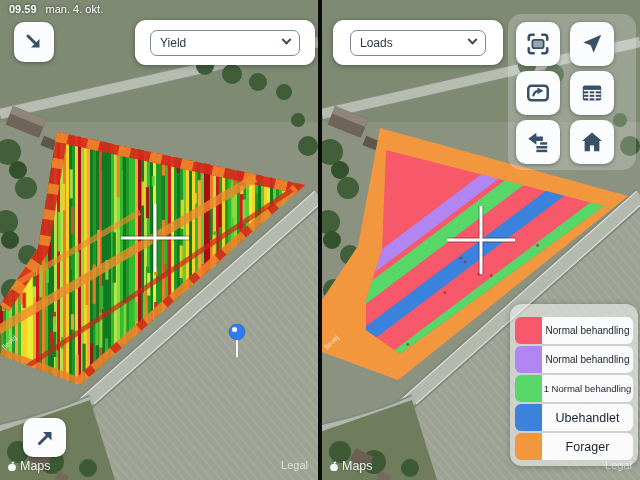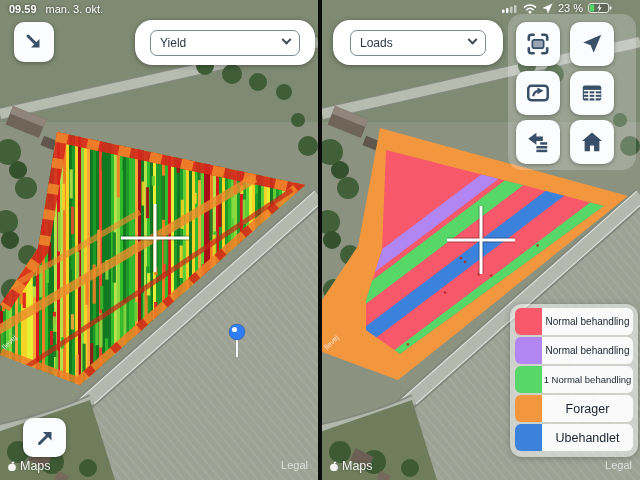--- a/index.html
+++ b/index.html
@@ -18,36 +18,36 @@
   .status-time{font-weight:700;}
   .status-right{position:absolute;right:27px;top:2px;display:flex;align-items:center;gap:5px;
                 font-size:11px;color:#fff;text-shadow:0 0 3px rgba(0,0,0,.55);z-index:30;}
 
   
   .btn-white{position:absolute;background:#fbfcfd;border:none;border-radius:10px;padding:0;
              box-shadow:0 1px 4px rgba(0,0,0,.35);display:flex;align-items:center;justify-content:center;
              z-index:20;cursor:pointer;}
 
   
-  .dd-card{position:absolute;background:#fff;border-radius:17px;box-shadow:0 1px 5px rgba(0,0,0,.35);
+  .dd-card{position:absolute;background:#fff;border-radius:11px;box-shadow:0 1px 5px rgba(0,0,0,.35);
            display:flex;align-items:center;justify-content:center;z-index:20;}
   .dd-select{height:26px;border:1.5px solid #7e8894;border-radius:7px;display:flex;align-items:center;
              justify-content:space-between;padding:0 9px;font-size:12px;color:#2a3846;width:150px;cursor:pointer;}
   .chev{width:7px;height:7px;border-right:2px solid #3c4a59;border-bottom:2px solid #3c4a59;
         transform:rotate(45deg) translate(-2px,-2px);}
 
   
   .toolbar{position:absolute;left:186px;top:14px;width:128px;height:156px;background:rgba(255,255,255,.22);
            border-radius:14px;display:grid;grid-template-columns:44px 44px;grid-auto-rows:44px;
            gap:5px 10px;padding:8px 0 0 8px;z-index:20;}
   .tool-btn{background:#fbfcfd;border:none;border-radius:10px;padding:0;display:flex;align-items:center;
             justify-content:center;box-shadow:0 1px 4px rgba(0,0,0,.35);cursor:pointer;}
 
   
-  .legend{position:absolute;left:188px;top:304px;width:128px;padding:4px 5px 4px 5px;
+  .legend{position:absolute;left:188px;top:304px;width:128px;padding:13px 5px 4px 5px;
           background:rgba(246,246,246,.55);border-radius:12px;box-shadow:0 1px 6px rgba(0,0,0,.25);z-index:20;}
   .legend-row{display:flex;height:27px;margin-bottom:2px;border-radius:6px;overflow:hidden;}
   .legend-swatch{width:27px;}
   .legend-label{flex:1;background:rgba(252,252,252,.95);display:flex;align-items:center;justify-content:center;
                 font-size:10px;color:#1a2330;white-space:nowrap;}
   .legend-row:nth-child(3) .legend-label{font-size:9.5px;}
   .legend-row:nth-child(4) .legend-label,
   .legend-row:nth-child(5) .legend-label{font-size:12.5px;}
 
   
@@ -562,60 +562,37 @@
       </div>
       <div class="legend-row">
         <div class="legend-swatch" style="background: rgb(177, 133, 242);"></div>
         <div class="legend-label">Normal behandling</div>
       </div>
       <div class="legend-row">
         <div class="legend-swatch" style="background: rgb(87, 215, 104);"></div>
         <div class="legend-label">1 Normal behandling</div>
       </div>
       <div class="legend-row">
+        <div class="legend-swatch" style="background: rgb(59, 130, 220);"></div>
+        <div class="legend-label">Ubehandlet</div>
+      </div>
+      <div class="legend-row">
         <div class="legend-swatch" style="background: rgb(243, 151, 63);"></div>
         <div class="legend-label">Forager</div>
-      </div>
-      <div class="legend-row">
-        <div class="legend-swatch" style="background: rgb(59, 130, 220);"></div>
-        <div class="legend-label">Ubehandlet</div>
       </div>
     </div>
 
     <div class="maps-attrib">
       <svg width="10" height="12" viewBox="0 0 10 12">
         <ellipse cx="5" cy="7.4" rx="3.9" ry="3.7" fill="#fff" opacity=".92"></ellipse>
         <ellipse cx="6" cy="2.6" rx="1.5" ry="0.9" fill="#fff" opacity=".92" transform="rotate(-30 6 2.6)"></ellipse>
       </svg>
       <span>Maps</span>
     </div>
     <span class="legal-link">Legal</span>
   </section>
 
   <div class="status-left">
     <span class="status-time">09.59</span>
-    <span>man. 3. okt.</span>
+    <span>man. 4. okt.</span>
   </div>
-  <div class="status-right">
-    <svg width="16" height="10" viewBox="0 0 16 10">
-      <rect x="0" y="6.5" width="2.5" height="3.5" rx="1" fill="#fff"></rect>
-      <rect x="4" y="5" width="2.5" height="5" rx="1" fill="#fff"></rect>
-      <rect x="8" y="3.5" width="2.5" height="6.5" rx="1" fill="#fff" opacity=".55"></rect>
-      <rect x="12" y="2" width="2.5" height="8" rx="1" fill="#fff" opacity=".55"></rect>
-    </svg>
-    <svg width="14" height="11" viewBox="0 0 14 11">
-      <path d="M1.5,4.2 a8,8 0 0 1 11,0" stroke="#fff" stroke-width="1.6" fill="none" stroke-linecap="round"></path>
-      <path d="M3.9,6.7 a4.6,4.6 0 0 1 6.2,0" stroke="#fff" stroke-width="1.6" fill="none" stroke-linecap="round"></path>
-      <circle cx="7" cy="9.2" r="1.4" fill="#fff"></circle>
-    </svg>
-    <svg width="11" height="11" viewBox="0 0 12 12">
-      <polygon points="11.5,0.5 0.5,5.5 5.2,6.8 6.5,11.5" fill="#fff"></polygon>
-    </svg>
-    <span>23 %</span>
-    <svg width="25" height="12" viewBox="0 0 25 12">
-      <rect x="0.7" y="1.5" width="20" height="9" rx="2.5" stroke="rgba(255,255,255,.85)" stroke-width="1" fill="rgba(40,40,40,.35)"></rect>
-      <rect x="1.7" y="2.5" width="4.6" height="7" rx="1" fill="#53d769"></rect>
-      <rect x="21.5" y="4.2" width="2" height="3.6" rx="1" fill="rgba(255,255,255,.8)"></rect>
-      <path d="M12.3,1.2 L9,6.4 h2.2 L9.8,10.8 L14,5.3 h-2.3 Z" fill="#fff" stroke="rgba(0,0,0,.3)" stroke-width=".4"></path>
-    </svg>
-  </div>
 
 </div>
 
 </body></html>

